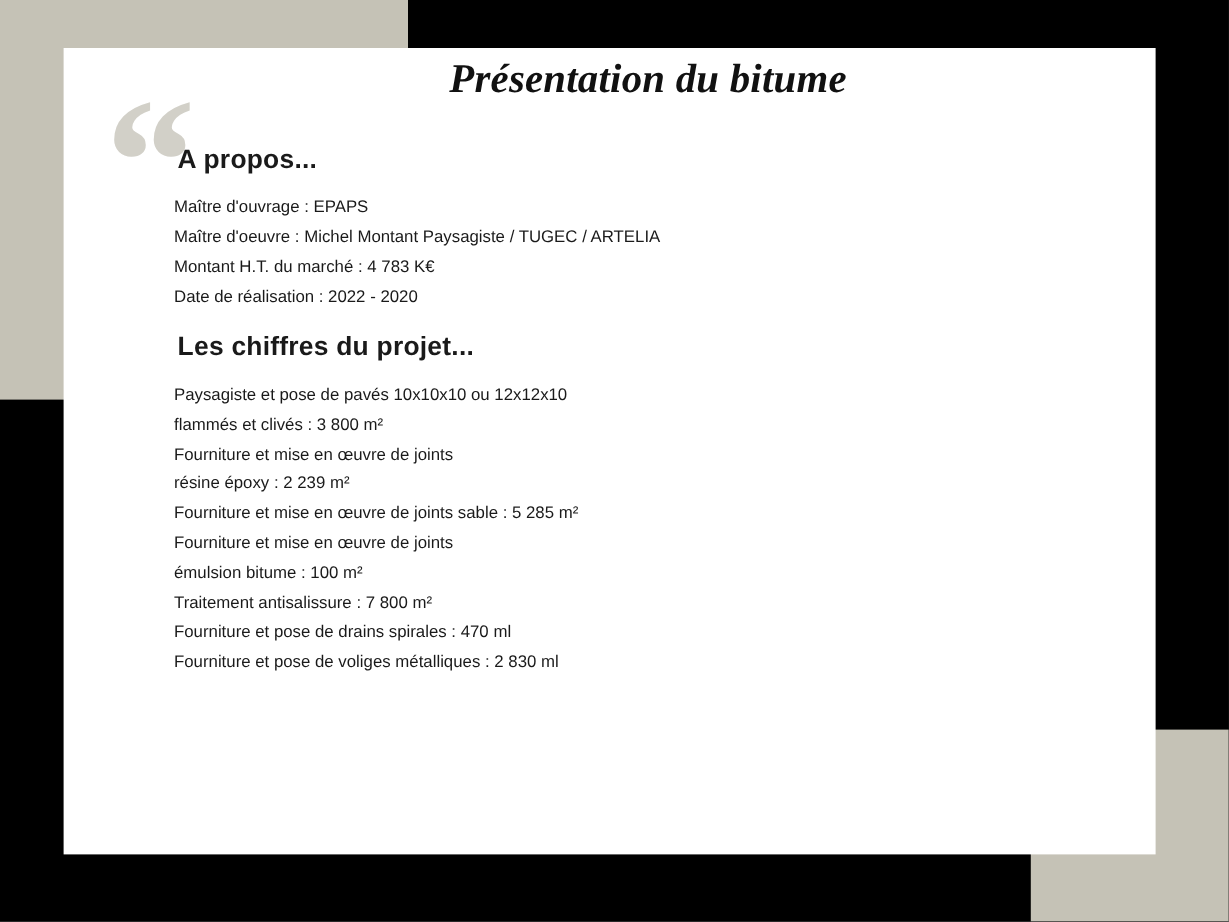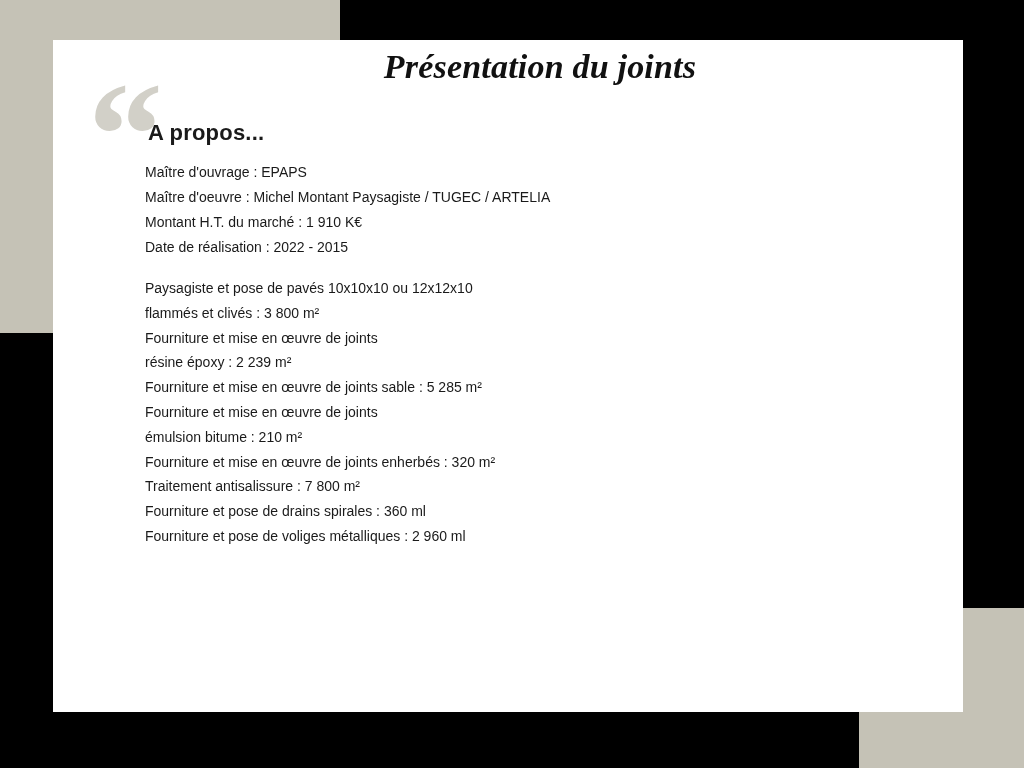--- a/index.html
+++ b/index.html
@@ -108,41 +108,41 @@
 
 <div class="slide">
 
   <div class="beige-left"></div>
   <div class="beige-bottom-right"></div>
 
   <div class="card"></div>
 
   <div class="quote-mark">“</div>
 
-  <div class="title">Présentation du joints</div>
+  <div class="title">Présentation du bitume</div>
 
   <div class="section section-about">
     <div class="section-heading">A propos...</div>
     <ul class="lines">
       <li>Maître d'ouvrage : EPAPS</li>
       <li>Maître d'oeuvre : Michel Montant Paysagiste / TUGEC / ARTELIA</li>
-      <li>Montant H.T. du marché : 1 910 K€</li>
-      <li>Date de réalisation : 2022 - 2015</li>
+      <li>Montant H.T. du marché : 4 783 K€</li>
+      <li>Date de réalisation : 2022 - 2020</li>
     </ul>
   </div>
 
   <div class="section section-figures">
+    <div class="section-heading">Les chiffres du projet...</div>
     <ul class="lines">
       <li>Paysagiste et pose de pavés 10x10x10 ou 12x12x10</li>
       <li>flammés et clivés : 3 800 m²</li>
       <li>Fourniture et mise en œuvre de joints</li>
       <li>résine époxy : 2 239 m²</li>
       <li>Fourniture et mise en œuvre de joints sable : 5 285 m²</li>
       <li>Fourniture et mise en œuvre de joints</li>
-      <li>émulsion bitume : 210 m²</li>
-      <li>Fourniture et mise en œuvre de joints enherbés : 320 m²</li>
+      <li>émulsion bitume : 100 m²</li>
       <li>Traitement antisalissure : 7 800 m²</li>
-      <li>Fourniture et pose de drains spirales : 360 ml</li>
-      <li>Fourniture et pose de voliges métalliques : 2 960 ml</li>
+      <li>Fourniture et pose de drains spirales : 470 ml</li>
+      <li>Fourniture et pose de voliges métalliques : 2 830 ml</li>
     </ul>
   </div>
 
 </div>
 
 </body></html>

